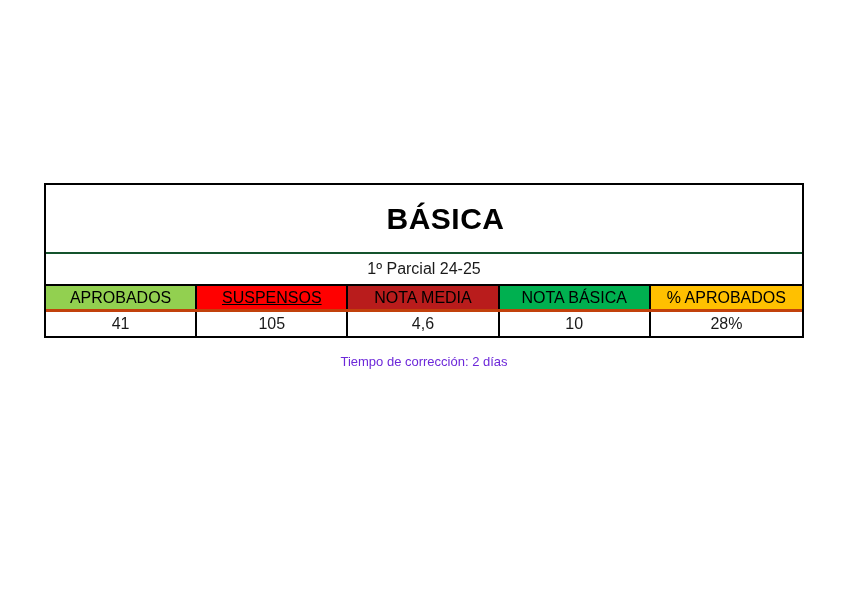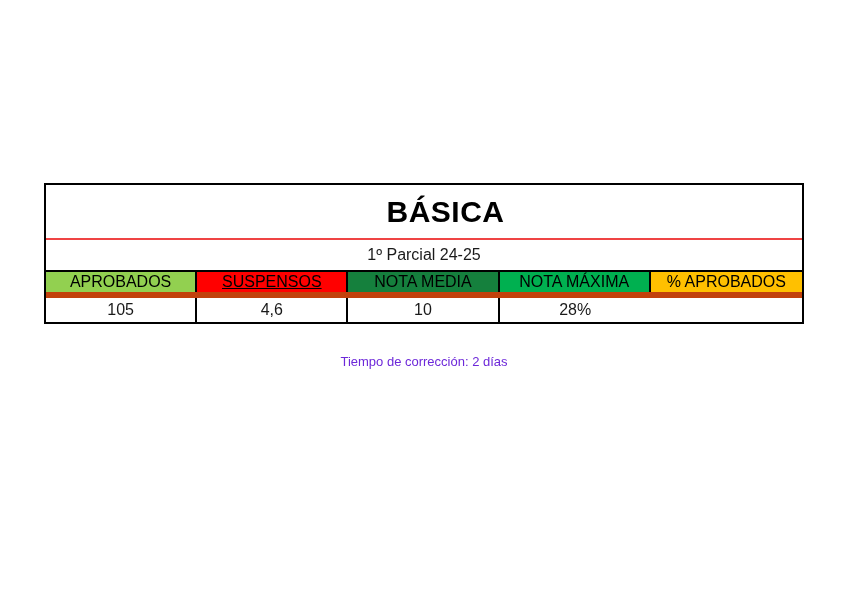--- a/index.html
+++ b/index.html
@@ -22,22 +22,22 @@
     top: 183px;
     width: 760px;
     box-sizing: border-box;
     border: 2px solid #000000;
     background: #ffffff;
   }
   .row {
     box-sizing: border-box;
   }
   .title-row {
-    height: 55px;
-    border-bottom: 2px solid #ef4444;
+    height: 69px;
+    border-bottom: 2px solid #14532d;
     display: flex;
     align-items: center;
     justify-content: center;
     font-size: 30px;
     font-weight: bold;
     letter-spacing: 0.5px;
     padding-left: 43px;
   }
   .subtitle-row {
     height: 32px;
@@ -47,21 +47,21 @@
     justify-content: center;
     font-size: 16px;
     color: #1a1a1a;
   }
   .header-row, .value-row {
     display: grid;
     grid-template-columns: repeat(5, 1fr);
   }
   .header-row {
     height: 26px;
-    border-bottom: 6px solid #c2410c;
+    border-bottom: 3px solid #c2410c;
   }
   .value-row {
     height: 24px;
   }
   .cell {
     box-sizing: border-box;
     display: flex;
     align-items: center;
     justify-content: center;
     font-size: 16px;
@@ -100,26 +100,27 @@
       <span>BÁSICA</span>
     </div>
 
     <div class="row subtitle-row">
       <span>1º Parcial 24-25</span>
     </div>
 
     <div class="row header-row">
       <div class="cell header-cell" style="background-color: rgb(146, 208, 80);">APROBADOS</div>
       <div class="cell header-cell" style="background-color: rgb(255, 0, 0); text-decoration: underline;">SUSPENSOS</div>
-      <div class="cell header-cell" style="background-color: #15803d; text-align: right;">NOTA MEDIA</div>
-      <div class="cell header-cell" style="background-color: rgb(0, 176, 80);">NOTA MÁXIMA</div>
+      <div class="cell header-cell" style="background-color: #b91c1c; text-align: right;">NOTA MEDIA</div>
+      <div class="cell header-cell" style="background-color: rgb(0, 176, 80);">NOTA BÁSICA</div>
       <div class="cell header-cell" style="background-color: rgb(255, 192, 0);">% APROBADOS</div>
     </div>
 
     <div class="row value-row">
+      <div class="cell value-cell">41</div>
       <div class="cell value-cell">105</div>
       <div class="cell value-cell">4,6</div>
       <div class="cell value-cell">10</div>
       <div class="cell value-cell">28%</div>
     </div>
 
   </div>
 
   <div class="caption">Tiempo de corrección: 2 días</div>
 

